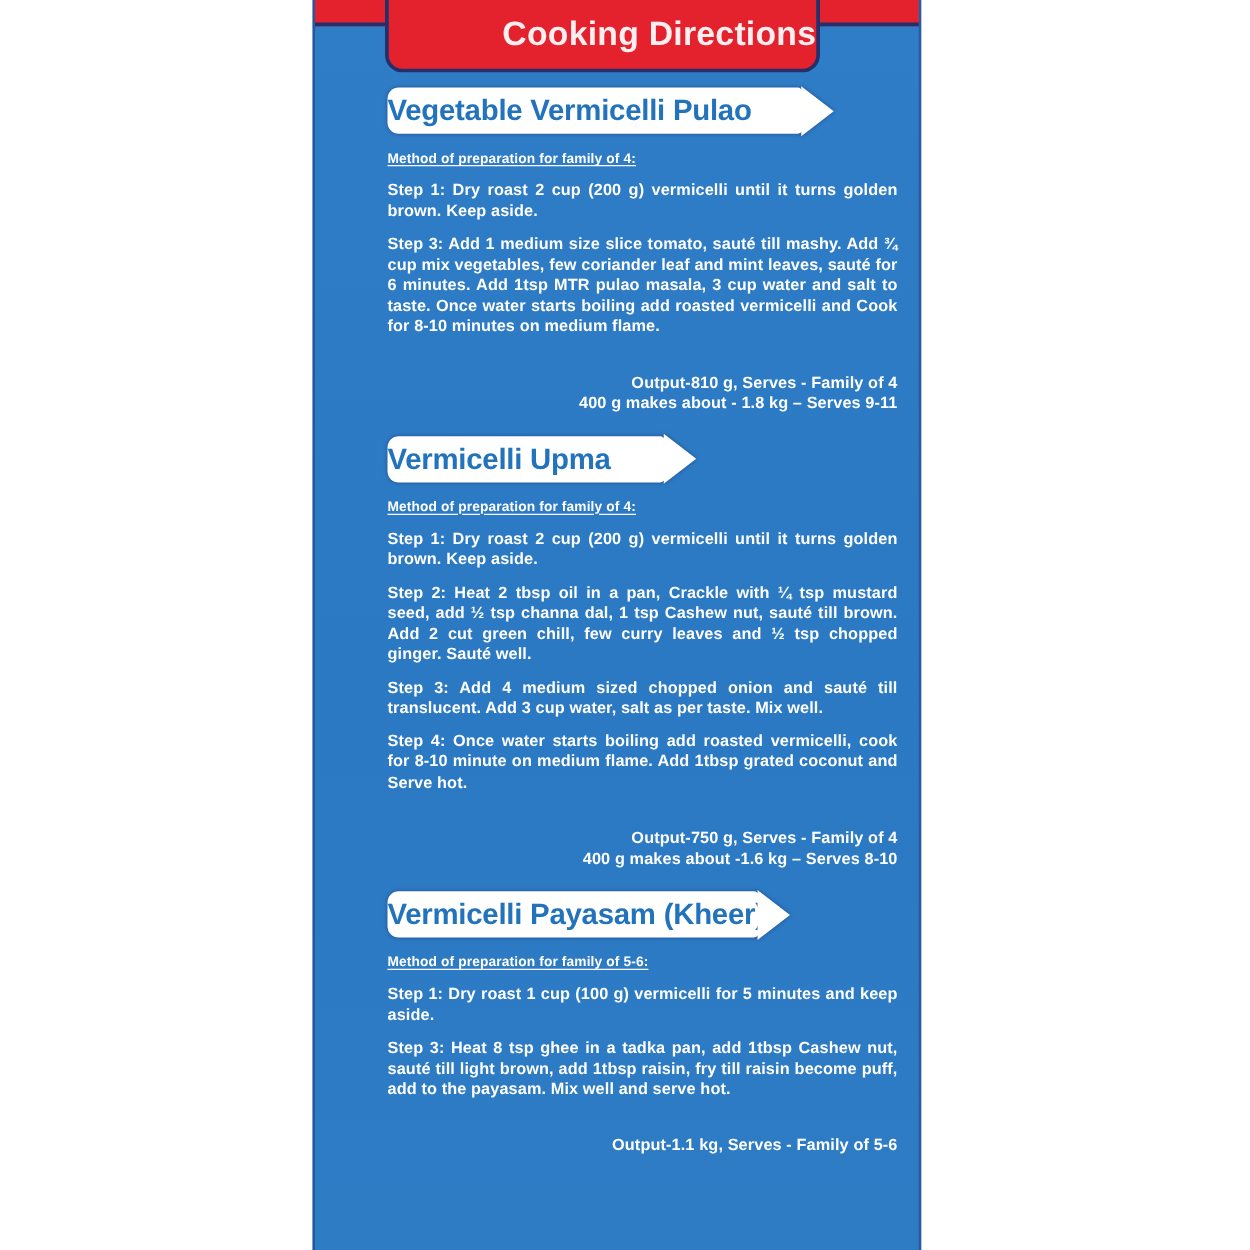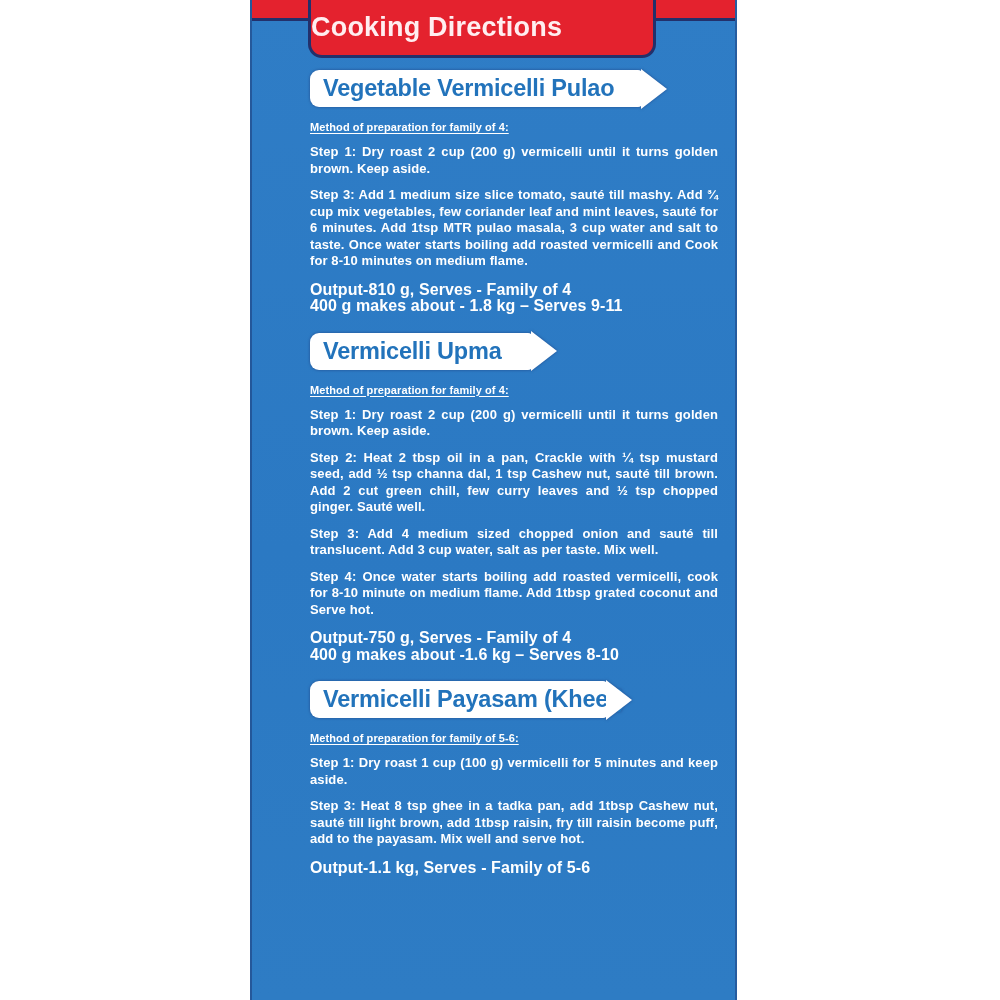--- a/index.html
+++ b/index.html
@@ -18,37 +18,36 @@
   .top-strip {
     width:100%; height:21px; background:#e4222e;
     border-bottom:3px solid #23306b;
   }
 
   .cook-tab {
     position:absolute; left:56px; top:0; width:348px; height:58px;
     background:#e4222e;
     border:3px solid #23306b; border-top:none;
     border-radius:0 0 14px 14px;
-    display:flex; align-items:center; justify-content:flex-start;
+    display:flex; align-items:center; justify-content:flex-end;
     z-index:5;
   }
   .cook-tab span {
     color:#ffeef0; font-weight:bold; font-size:27px; letter-spacing:0.2px;
   }
 
   .content { position:relative; padding:0 17px 0 58px; }
 
   .section-first { margin-top:49px; }
   .section { margin-top:18px; }
 
   .banner {
     position:relative; display:block; height:37px;
     background:#ffffff; border-radius:9px 4px 4px 9px;
     display:flex; align-items:center;
-    padding-left:13px;
     filter:drop-shadow(0 0 1.5px rgba(26,40,100,0.55));
     margin-bottom:14px;
   }
   .banner::after {
     content:""; position:absolute; right:-25px; top:50%;
     transform:translateY(-50%);
     width:0; height:0;
     border-left:26px solid #ffffff;
     border-top:20px solid transparent;
     border-bottom:20px solid transparent;
@@ -67,22 +66,22 @@
     margin-bottom:11px; letter-spacing:0.1px;
   }
 
   .step {
     color:#ffffff; font-size:13px; line-height:16.5px; font-weight:bold;
     text-align:justify; margin-bottom:10px; letter-spacing:0.1px;
   }
   .step-label { font-weight:bold; }
 
   .output-block {
-    color:#ffffff; font-size:16px; line-height:16.5px; font-weight:bold;
-    margin-top:12px; letter-spacing:0.1px;
+    color:#ffffff; font-size:13px; line-height:16.5px; font-weight:bold;
+    margin-top:28px; letter-spacing:0.1px;text-align:right;
   }
 </style>
 </head>
 <body>
 
 <div class="page">
   <div class="panel">
 
     <div class="top-strip"></div>
 

